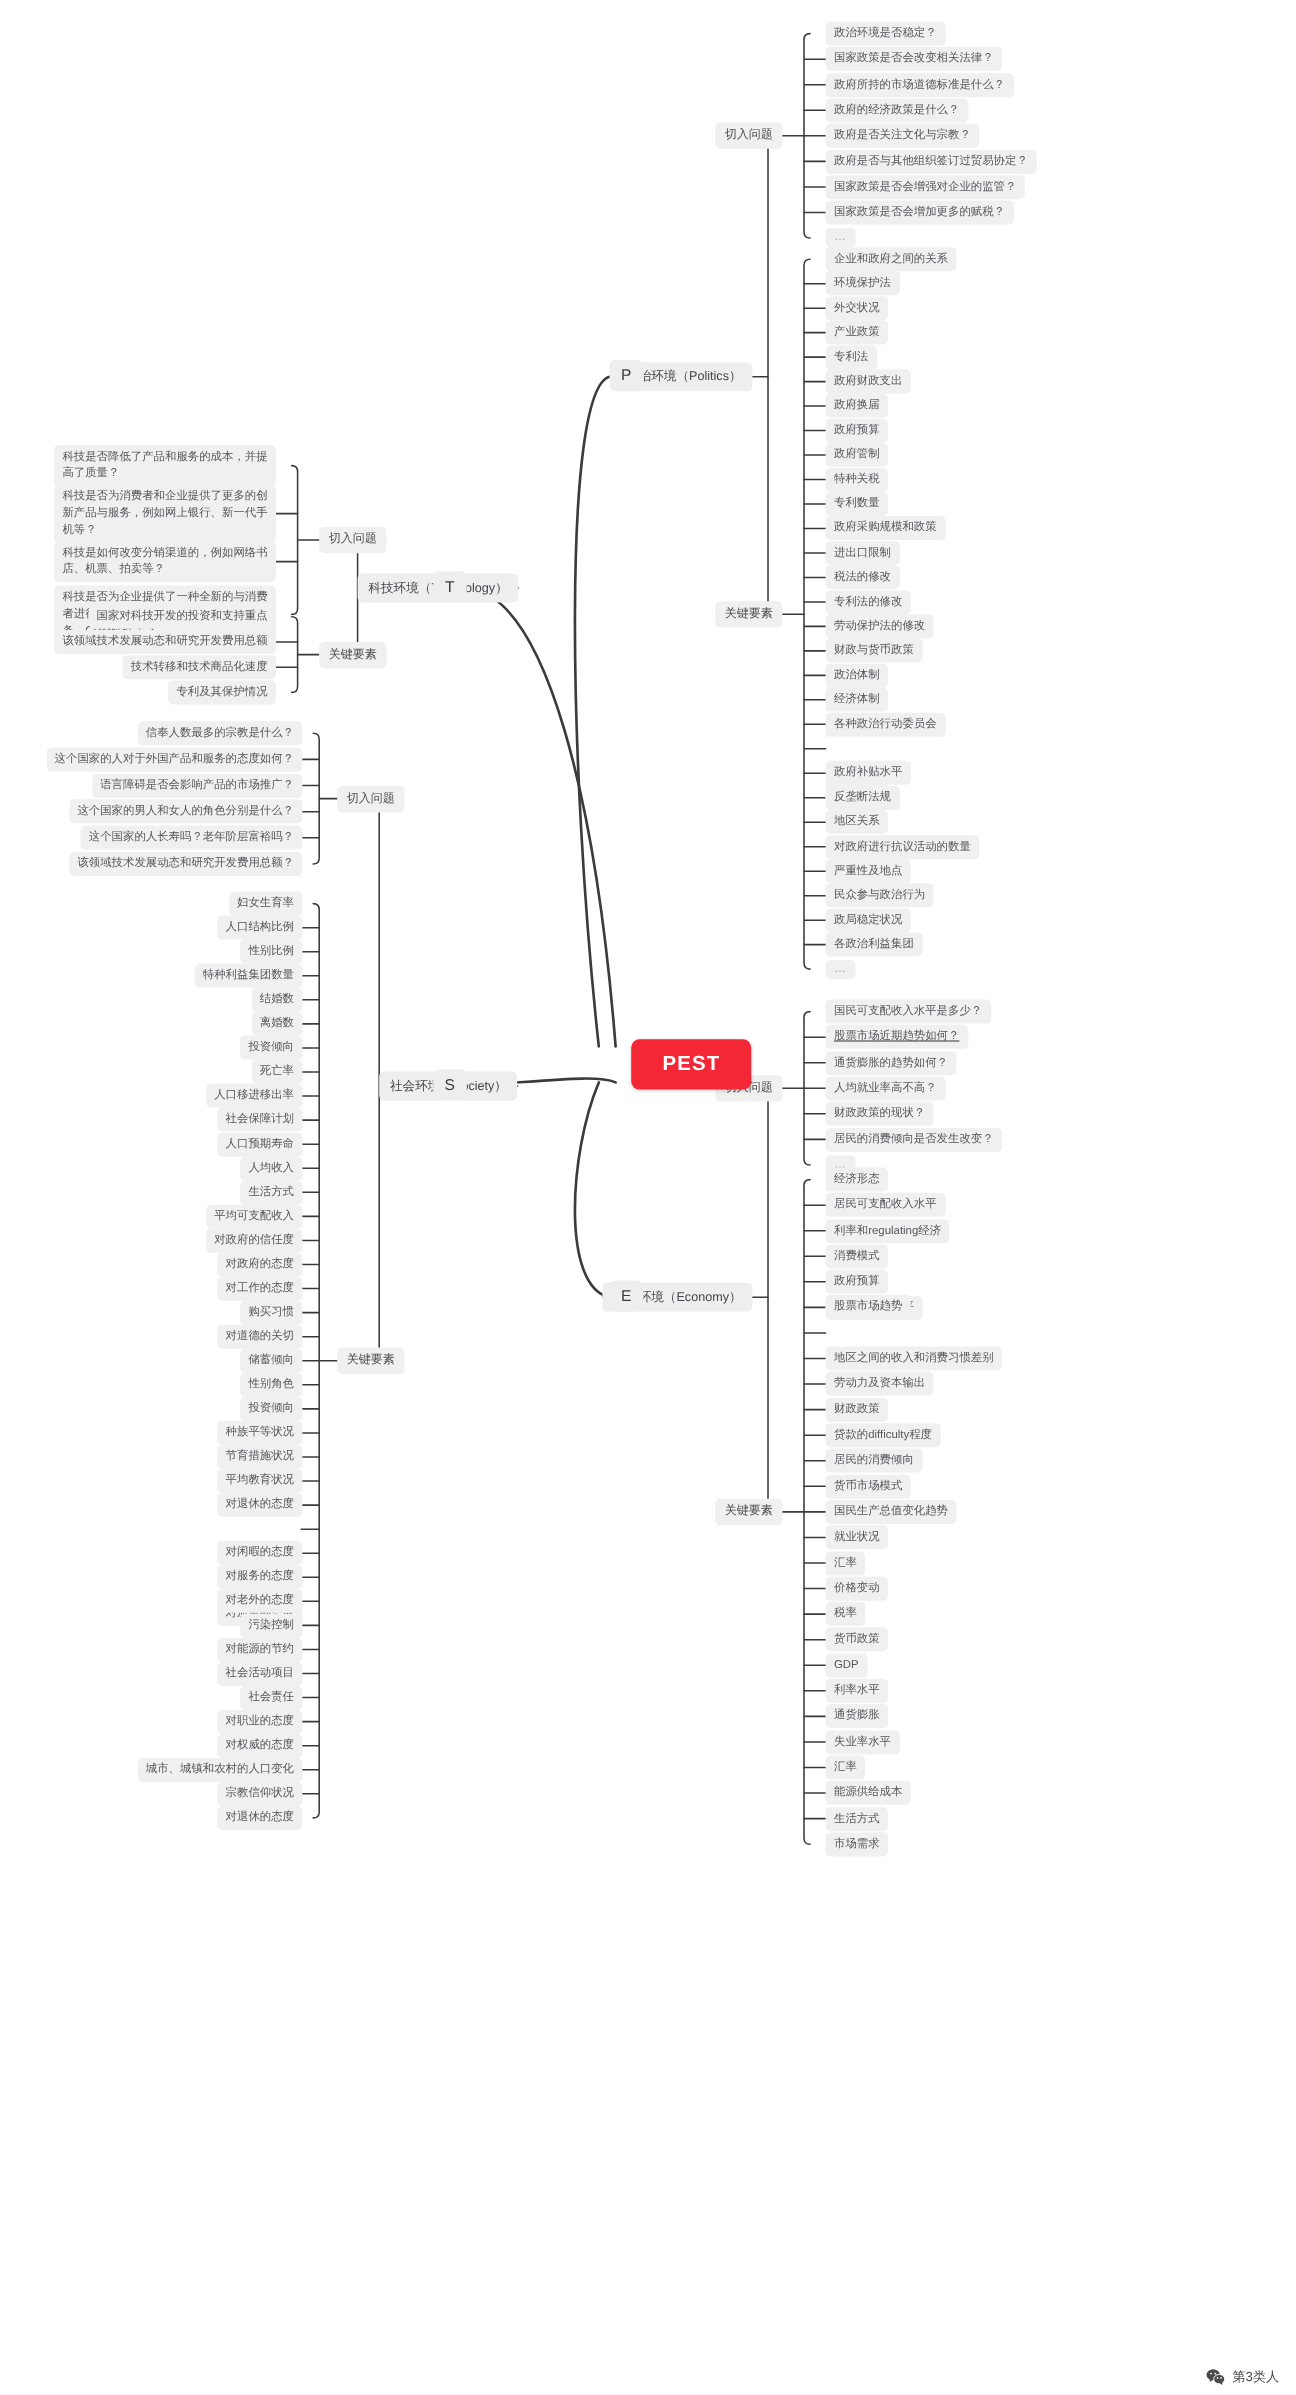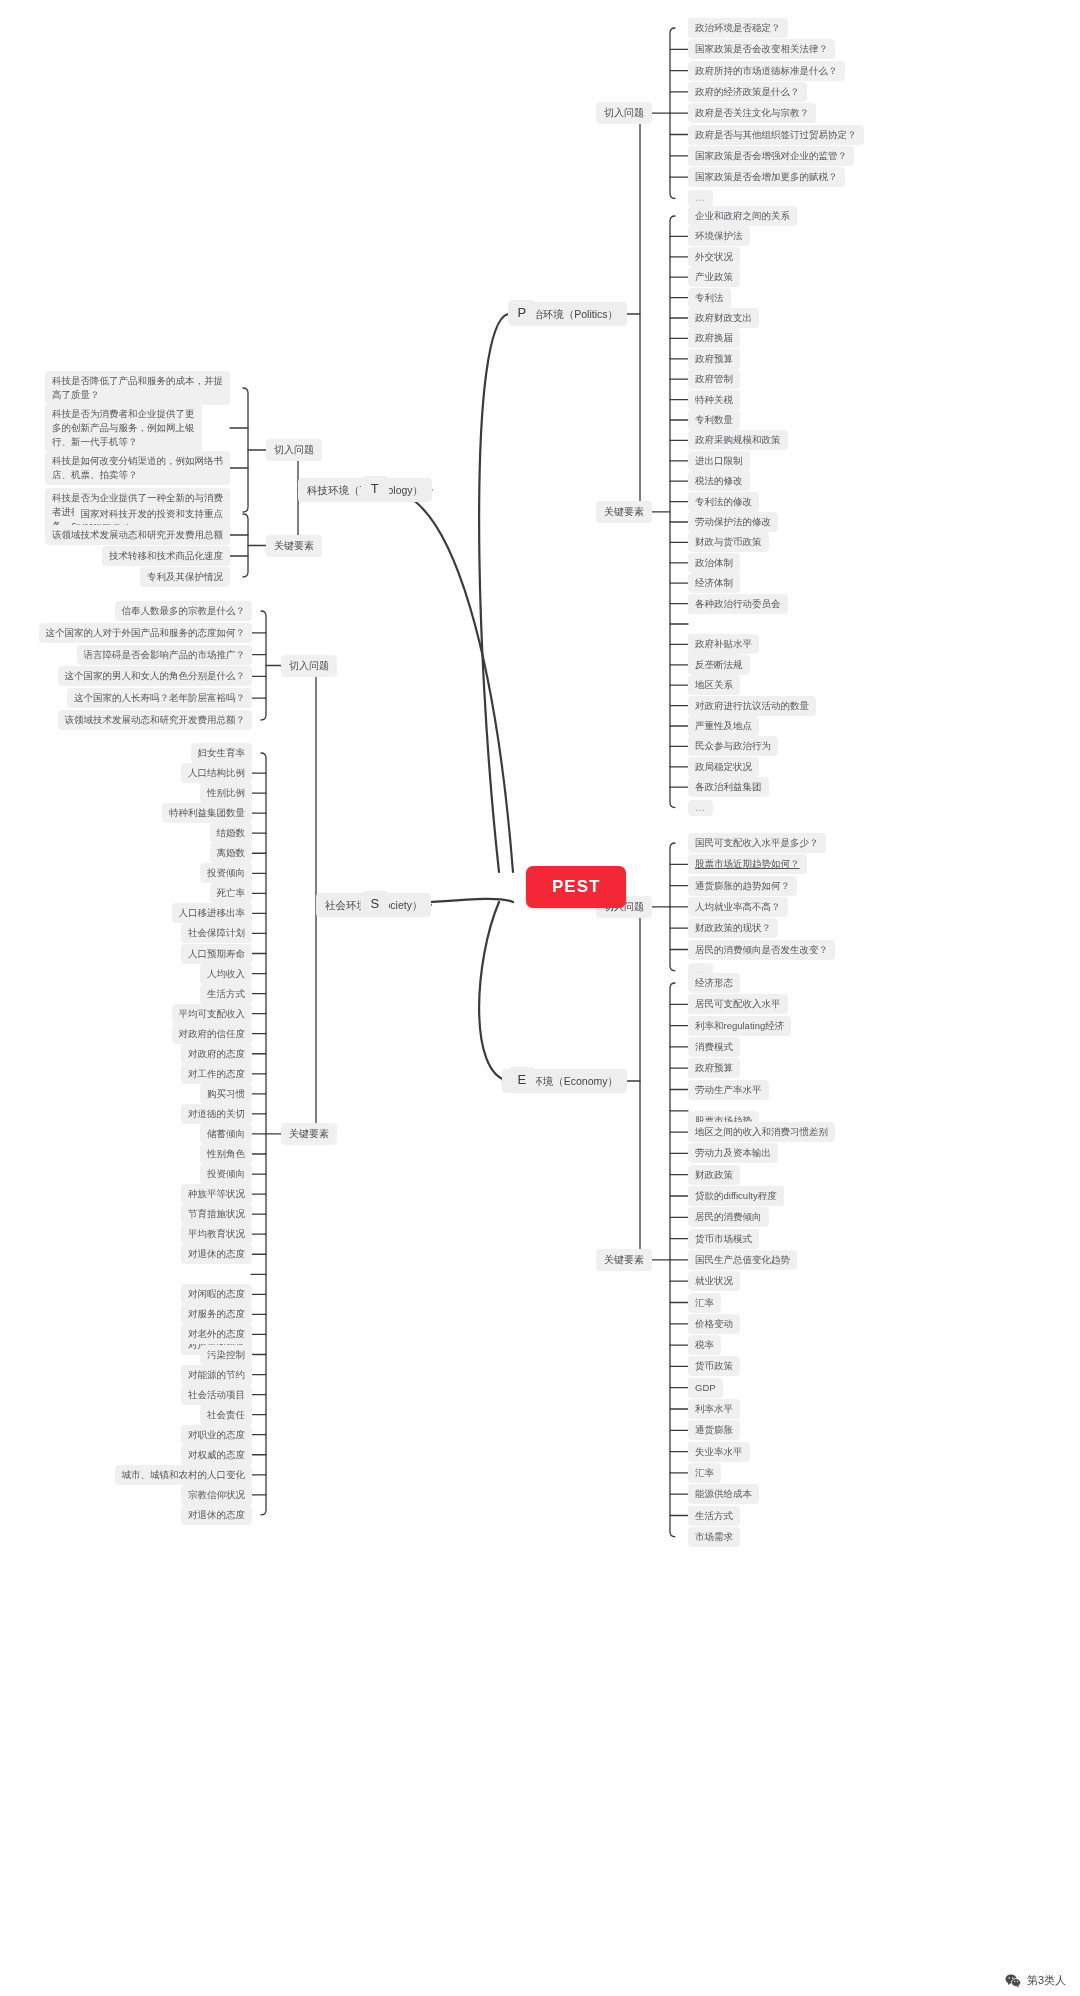--- a/index.html
+++ b/index.html
@@ -262,21 +262,21 @@
       <div class="node " style="left: 688px; top: 695.6px;">对政府进行抗议活动的数量</div>
       <div class="node " style="left: 688px; top: 716px;">严重性及地点</div>
       <div class="node " style="left: 688px; top: 736.4px;">民众参与政治行为</div>
       <div class="node " style="left: 688px; top: 756.8px;">政局稳定状况</div>
       <div class="node " style="left: 688px; top: 777.2px;">各政治利益集团</div>
       <div class="node ellipsis" style="left: 688px; top: 799.6px;">…</div>
       <div class="node lvl2" style="left: 596px; top: 500.8px;">关键要素</div>
       <div class="node lvl1" style="left: 512.734px; top: 302px;">政治环境（Politics）</div>
       <div class="node letter" style="left: 508px; top: 300px;">P</div>
       <div class="node wrap" style="width: 185px; left: 45px; top: 371px;">科技是否降低了产品和服务的成本，并提高了质量？</div>
-      <div class="node wrap" style="width: 157px; left: 45px; top: 404px;">科技是否为消费者和企业提供了更多的创新产品与服务，例如网上银行、新一代手机等？</div>
+      <div class="node wrap" style="width: 185px; left: 45px; top: 404px;">科技是否为消费者和企业提供了更多的创新产品与服务，例如网上银行、新一代手机等？</div>
       <div class="node wrap" style="width: 185px; left: 45px; top: 451px;">科技是如何改变分销渠道的，例如网络书店、机票、拍卖等？</div>
       <div class="node wrap" style="width: 185px; left: 45px; top: 488px;">科技是否为企业提供了一种全新的与消费者进行沟通的渠道，例如Banner广告条、CRM软件等？</div>
       <div class="node lvl2" style="left: 266px; top: 439px;">切入问题</div>
       <div class="node " style="left: 73.5px; top: 504px;">国家对科技开发的投资和支持重点</div>
       <div class="node " style="left: 45px; top: 525px;">该领域技术发展动态和研究开发费用总额</div>
       <div class="node " style="left: 102px; top: 546px;">技术转移和技术商品化速度</div>
       <div class="node " style="left: 140px; top: 567px;">专利及其保护情况</div>
       <div class="node lvl2" style="left: 266px; top: 534.5px;">关键要素</div>
       <div class="node lvl1" style="left: 298px; top: 478px;">科技环境（Technology）</div>
       <div class="node letter" style="left: 361px; top: 476px;">T</div>
@@ -336,21 +336,21 @@
       <div class="node " style="left: 688px; top: 918.2px;">财政政策的现状？</div>
       <div class="node " style="left: 688px; top: 939.5px;">居民的消费倾向是否发生改变？</div>
       <div class="node ellipsis" style="left: 688px; top: 962.8px;">…</div>
       <div class="node lvl2" style="left: 596px; top: 895.9px;">切入问题</div>
       <div class="node " style="left: 688px; top: 973px;">经济形态</div>
       <div class="node " style="left: 688px; top: 994.3px;">居民可支配收入水平</div>
       <div class="node " style="left: 688px; top: 1015.6px;">利率和regulating经济</div>
       <div class="node " style="left: 688px; top: 1036.9px;">消费模式</div>
       <div class="node " style="left: 688px; top: 1058.2px;">政府预算</div>
       <div class="node " style="left: 688px; top: 1079.5px;">劳动生产率水平</div>
-      <div class="node " style="left: 688px; top: 1111px;">股票市场趋势</div>
+      <div class="node " style="left: 688px; top: 1079px;">股票市场趋势</div>
       <div class="node " style="left: 688px; top: 1122.1px;">地区之间的收入和消费习惯差别</div>
       <div class="node " style="left: 688px; top: 1143.4px;">劳动力及资本输出</div>
       <div class="node " style="left: 688px; top: 1164.7px;">财政政策</div>
       <div class="node " style="left: 688px; top: 1186px;">贷款的difficulty程度</div>
       <div class="node " style="left: 688px; top: 1207.3px;">居民的消费倾向</div>
       <div class="node " style="left: 688px; top: 1228.6px;">货币市场模式</div>
       <div class="node " style="left: 688px; top: 1249.9px;">国民生产总值变化趋势</div>
       <div class="node " style="left: 688px; top: 1271.2px;">就业状况</div>
       <div class="node " style="left: 688px; top: 1292.5px;">汇率</div>
       <div class="node " style="left: 688px; top: 1313.8px;">价格变动</div>

